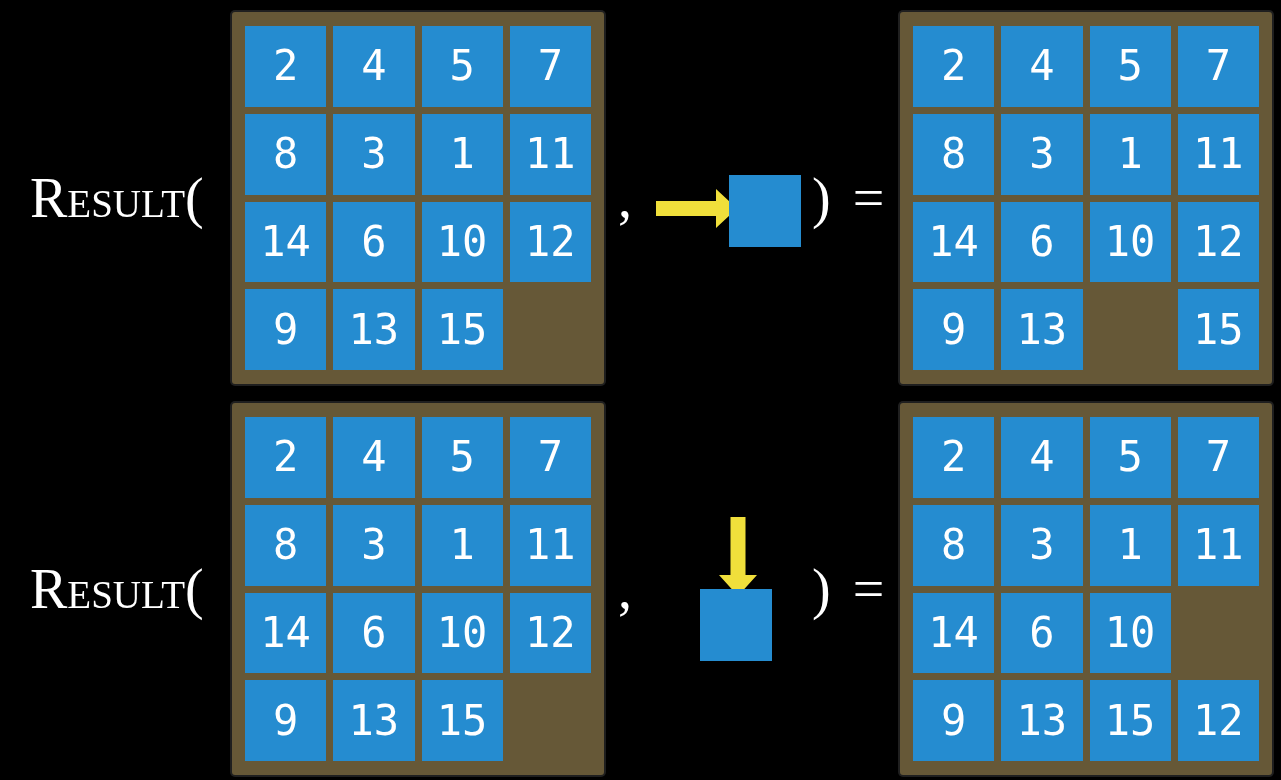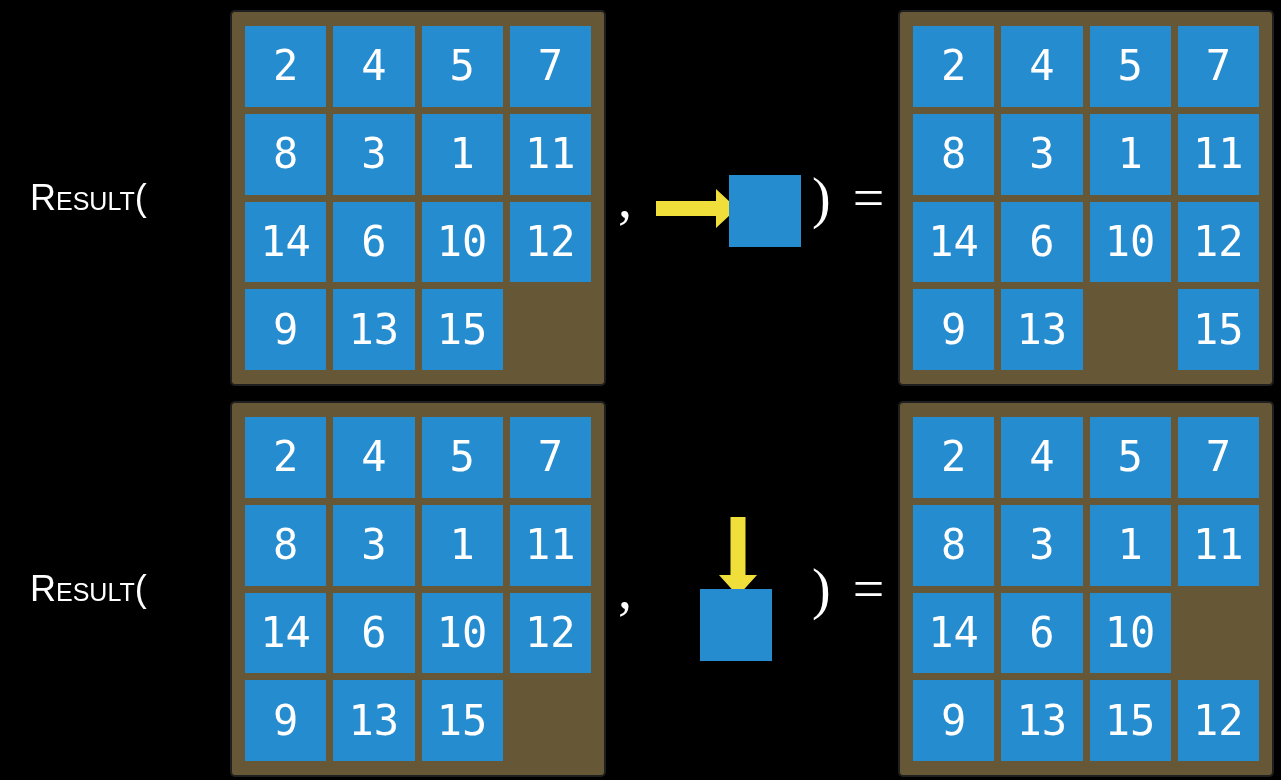--- a/index.html
+++ b/index.html
@@ -14,23 +14,23 @@
     position:relative;
     width:1281px;height:780px;
     background:var(--bg);
     overflow:hidden;
     font-family:"Liberation Serif", serif;
   }
   .fn-label{
     position:absolute;
     transform:translateY(-50%);
     color:var(--txt);
-    font-family:Liberation Sans, sans-serif;
+    font-family:Liberation Serif, serif;
     font-variant:small-caps;
-    font-size:36px;
+    font-size:56px;
     line-height:1;
     white-space:nowrap;
   }
   .sep{
     position:absolute;
     transform:translateY(-50%);
     color:var(--txt);
     font-family:"Liberation Serif", serif;
     font-size:56px;
     line-height:1;

